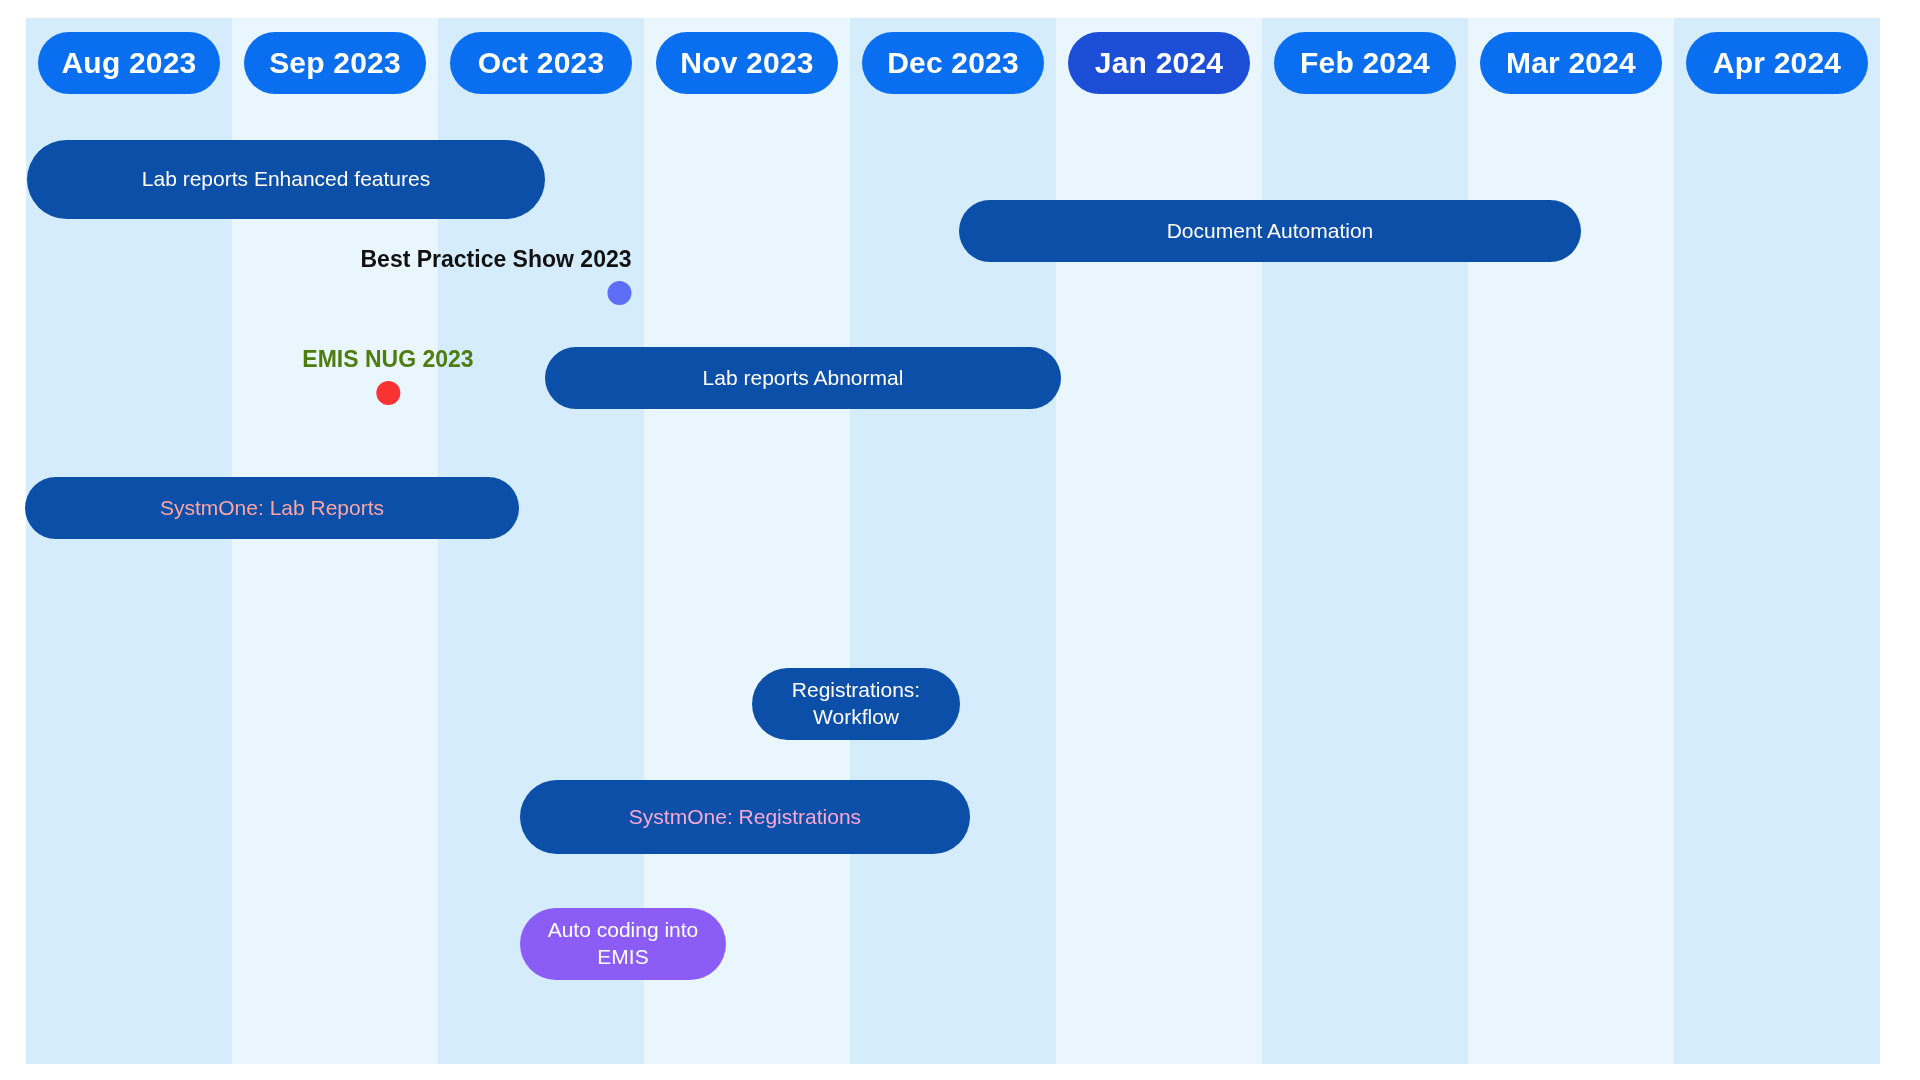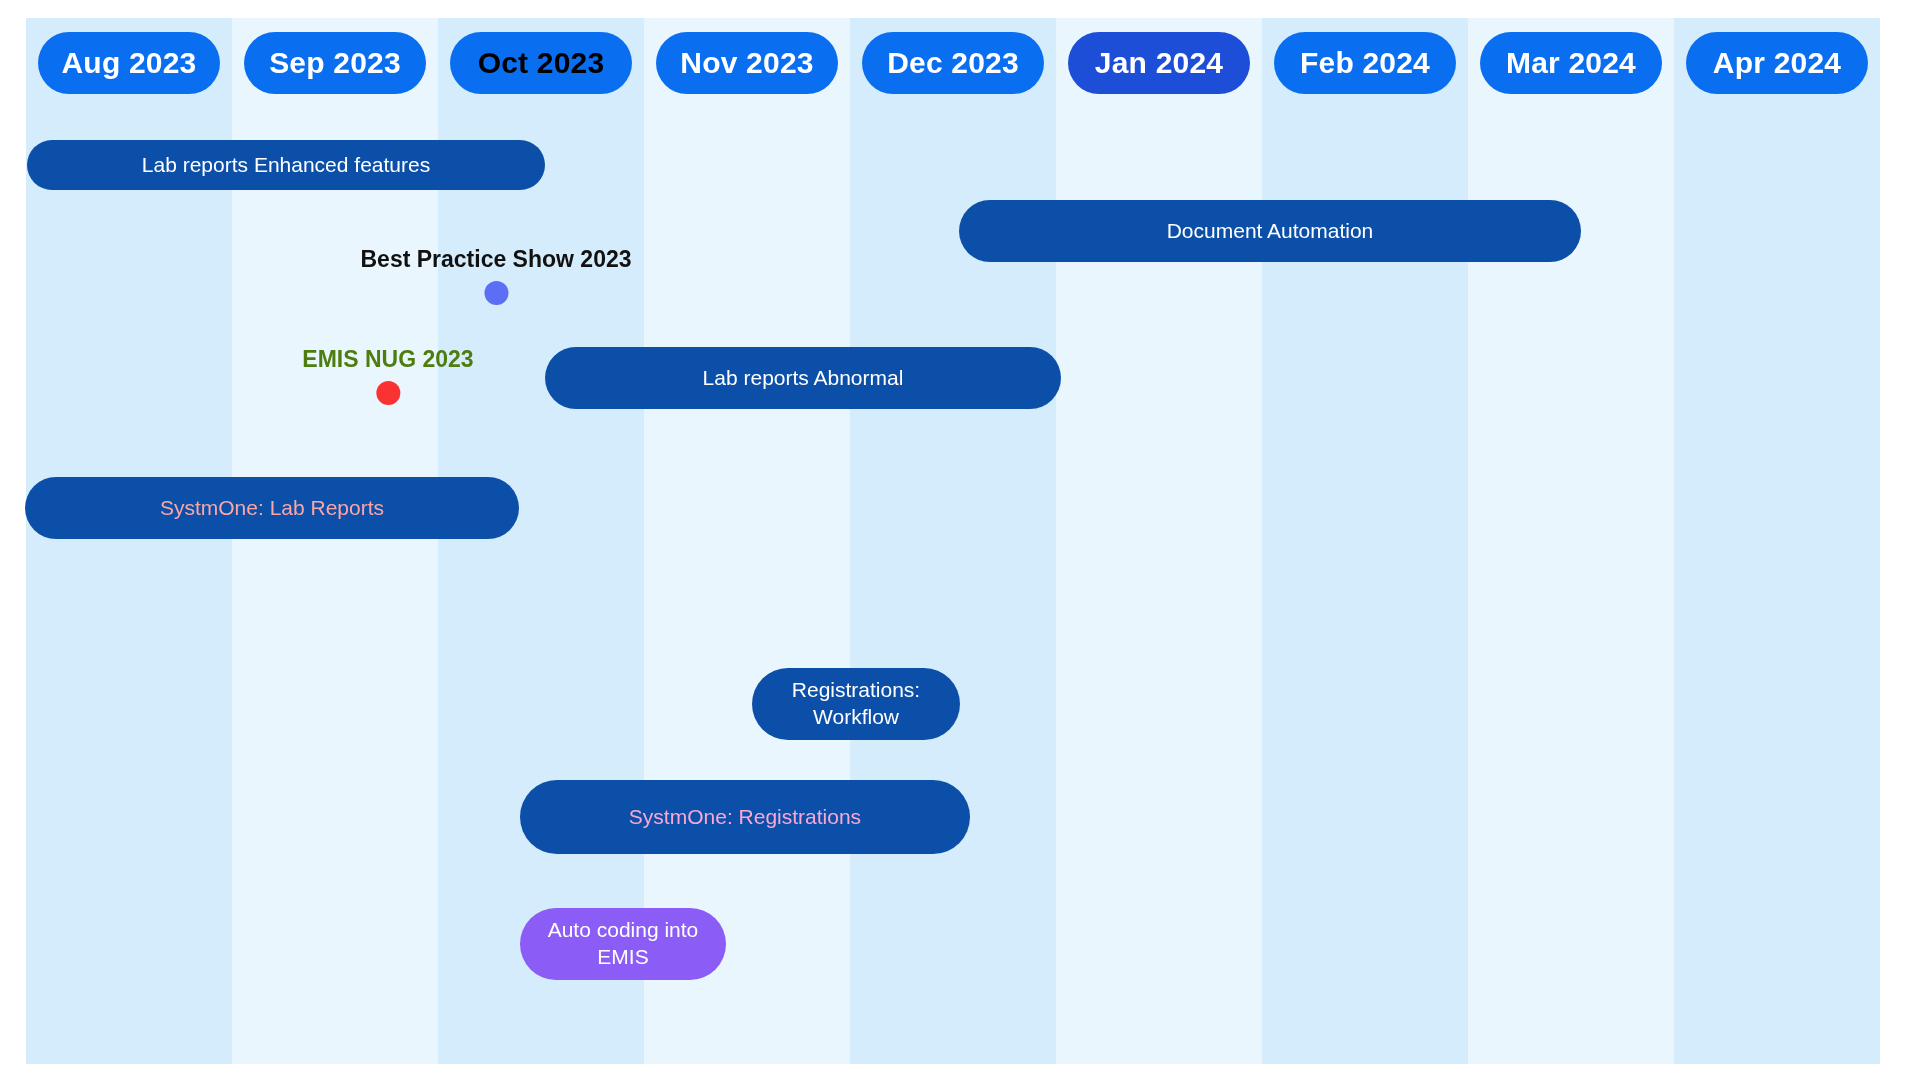--- a/index.html
+++ b/index.html
@@ -116,21 +116,21 @@
       <div class="month-stripe odd" style="left: 1674px; width: 206px;"></div>
     </div>
 
   <div id="header-layer">
       <div class="month-pill" style="left: 38px; width: 182px; background: rgb(10, 110, 240); color: rgb(255, 255, 255);">
         <span>Aug 2023</span>
       </div>
       <div class="month-pill" style="left: 244px; width: 182px; background: rgb(10, 110, 240); color: rgb(255, 255, 255);">
         <span>Sep 2023</span>
       </div>
-      <div class="month-pill" style="left: 450px; width: 182px; background: rgb(10, 110, 240); color: #000000;">
+      <div class="month-pill" style="left: 450px; width: 182px; background: rgb(10, 110, 240); color: #ffffff;">
         <span>Oct 2023</span>
       </div>
       <div class="month-pill" style="left: 656px; width: 182px; background: rgb(10, 110, 240); color: rgb(255, 255, 255);">
         <span>Nov 2023</span>
       </div>
       <div class="month-pill" style="left: 862px; width: 182px; background: rgb(10, 110, 240); color: rgb(255, 255, 255);">
         <span>Dec 2023</span>
       </div>
       <div class="month-pill" style="left: 1068px; width: 182px; background: #1d4ed8; color: rgb(255, 255, 255);">
         <span>Jan 2024</span>
@@ -140,42 +140,42 @@
       </div>
       <div class="month-pill" style="left: 1480px; width: 182px; background: rgb(10, 110, 240); color: rgb(255, 255, 255);">
         <span>Mar 2024</span>
       </div>
       <div class="month-pill" style="left: 1686px; width: 182px; background: rgb(10, 110, 240); color: rgb(255, 255, 255);">
         <span>Apr 2024</span>
       </div>
     </div>
 
   <div id="bars-layer">
-      <div class="task-bar" style="left: 27px; top: 140px; width: 518px; height: 50px; background: rgb(11, 79, 168); color: rgb(255, 255, 255);">
+      <div class="task-bar" style="left: 27px; top: 140px; width: 518px; height: 79px; background: rgb(11, 79, 168); color: rgb(255, 255, 255);">
         <span>Lab reports Enhanced features</span>
       </div>
       <div class="task-bar" style="left: 959px; top: 200px; width: 622px; height: 62px; background: rgb(11, 79, 168); color: rgb(255, 255, 255);">
         <span>Document Automation</span>
       </div>
       <div class="task-bar" style="left: 545px; top: 347px; width: 516px; height: 62px; background: rgb(11, 79, 168); color: rgb(255, 255, 255);">
         <span>Lab reports Abnormal</span>
       </div>
       <div class="task-bar" style="left: 25px; top: 477px; width: 494px; height: 62px; background: rgb(11, 79, 168); color: #fca5a5;">
         <span>SystmOne: Lab Reports</span>
       </div>
       <div class="task-bar" style="left: 752px; top: 668px; width: 208px; height: 72px; background: rgb(11, 79, 168); color: rgb(255, 255, 255);">
         <span>Registrations: Workflow</span>
       </div>
       <div class="task-bar" style="left: 520px; top: 780px; width: 450px; height: 74px; background: rgb(11, 79, 168); color: #f9a8d4;">
         <span>SystmOne: Registrations</span>
       </div>
       <div class="task-bar" style="left: 520px; top: 908px; width: 206px; height: 72px; background: #8b5cf6; color: rgb(255, 255, 255);">
         <span>Auto coding into EMIS</span>
       </div>
-      <div class="milestone" style="left: 496px; top: 248px; transform: translateX(-50%);">
+      <div class="milestone" style="left: 496px; top: 248px; transform: translateX(-50%); align-items: flex-end;">
         <div class="milestone-label" style="color: rgb(17, 17, 17);">Best Practice Show 2023</div>
         <div class="milestone-dot" style="background: rgb(91, 110, 245);"></div>
       </div>
       <div class="milestone" style="left: 388px; top: 348px; transform: translateX(-50%);">
         <div class="milestone-label" style="color: #4d7c0f;">EMIS NUG 2023</div>
         <div class="milestone-dot" style="background: rgb(250, 50, 50);"></div>
       </div>
     </div>
 
 </div>

